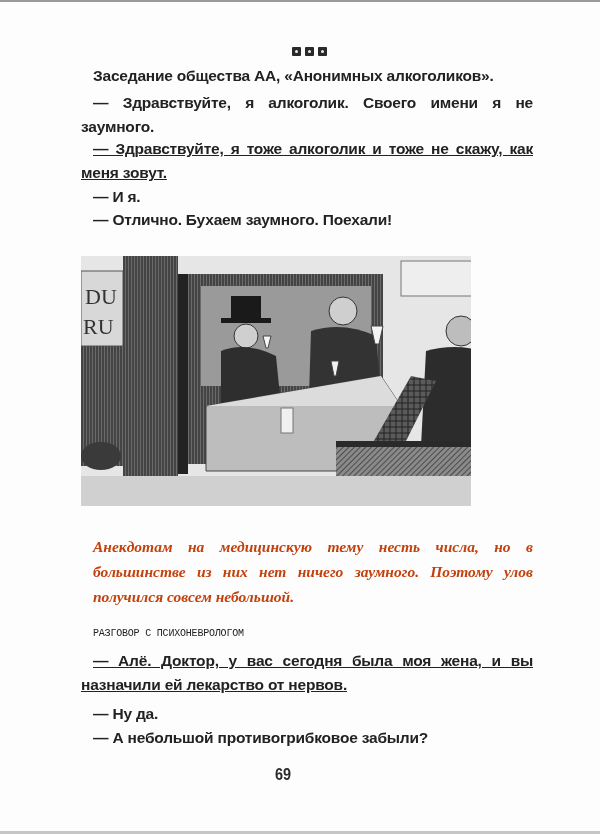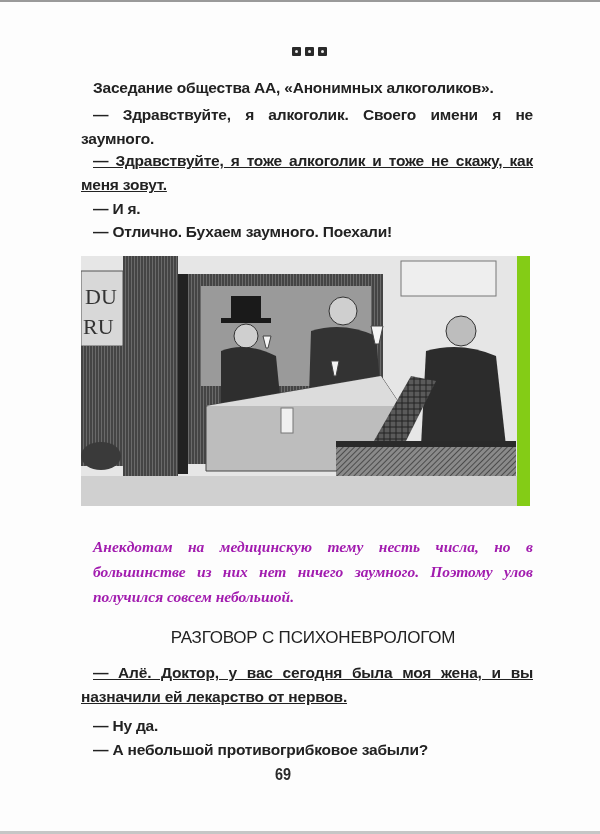--- a/index.html
+++ b/index.html
@@ -14,34 +14,34 @@
     position: absolute; top: 47px; left: 199px; display: flex; gap: 4px;
   }
   .ornament .sq {
     width: 9px; height: 9px; background: #2a2a2a; border-radius: 1px; position: relative;
   }
   .ornament .sq::after {
     content: ""; position: absolute; left: 3px; top: 3px; width: 3px; height: 3px; background: #eee; border-radius: 50%;
   }
   .para {
     position: absolute; left: 0; width: 440px; font-size: 15.5px; font-weight: bold; line-height: 24px;
-    letter-spacing: -0.2px; color: #222; text-align: justify; margin-top: 12px;
+    letter-spacing: -0.2px; color: #222; text-align: justify;
   }
   .illustration {
-    position: absolute; left: -12px; top: 256px; width: 449px; height: 250px;
-    background: #84cc16; overflow: hidden;
+    position: absolute; left: -12px; top: 256px; width: 390px; height: 250px;
+    background: #e5e5e5; overflow: hidden;
   }
   .caption {
     position: absolute; left: 0; top: 534px; width: 440px;
     font-family: "Liberation Serif", serif; font-style: italic; font-weight: bold;
-    font-size: 15.5px; line-height: 25px; color: #a21caf; text-align: justify;
+    font-size: 15.5px; line-height: 25px; color: #c2410c; text-align: justify;
   }
   .heading {
-    position: absolute; left: 0; top: 628px; width: 440px; text-align: center;
-    font-size: 17px; color: #222; letter-spacing: -0.2px;
+    position: absolute; left: 0; top: 628px; width: 440px; text-align: left;
+    font-size: 10px; color: #222; letter-spacing: -0.2px; font-family: Liberation Mono, monospace;
   }
   .page-number {
     position: absolute; left: 0; top: 765px; width: 380px; text-align: center;
     font-size: 17px; font-weight: bold; color: #2a2a2a; transform: scaleX(0.85);
   }
 </style>
 </head>
 <body>
 
 <div class="top-border"></div>

